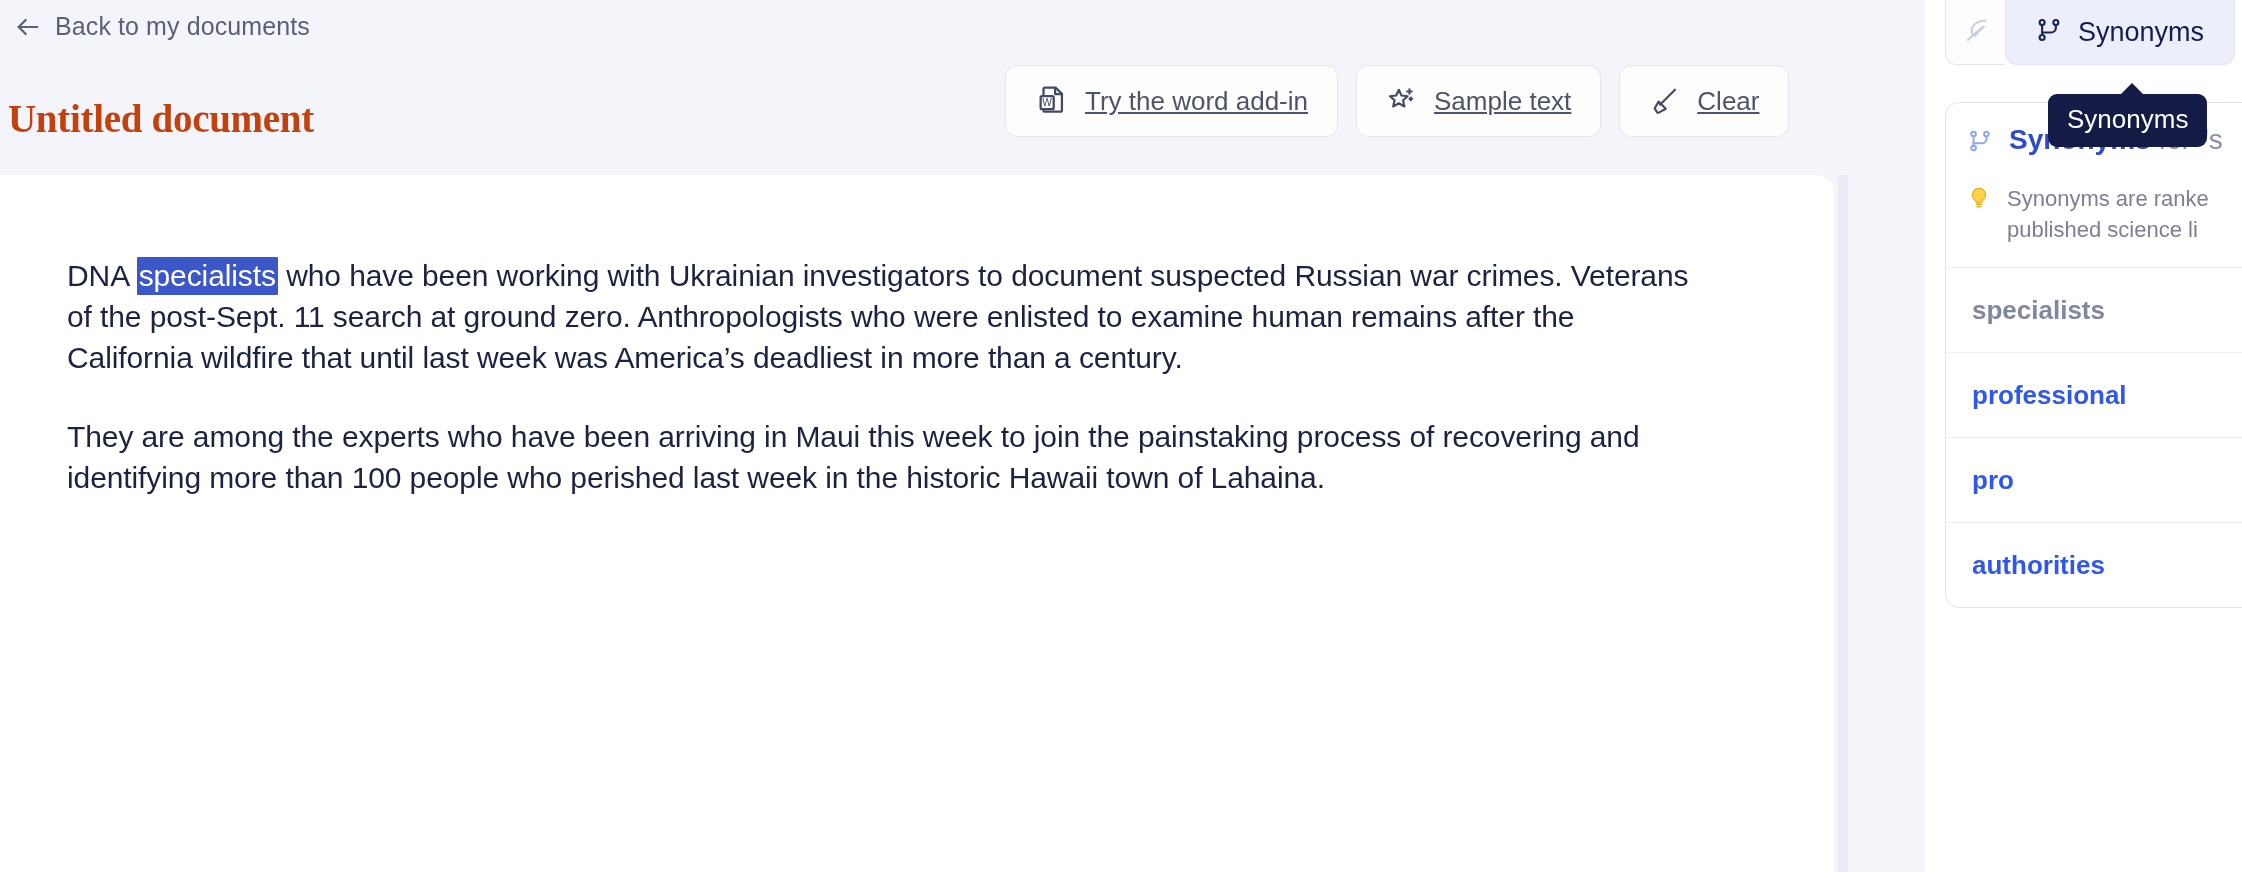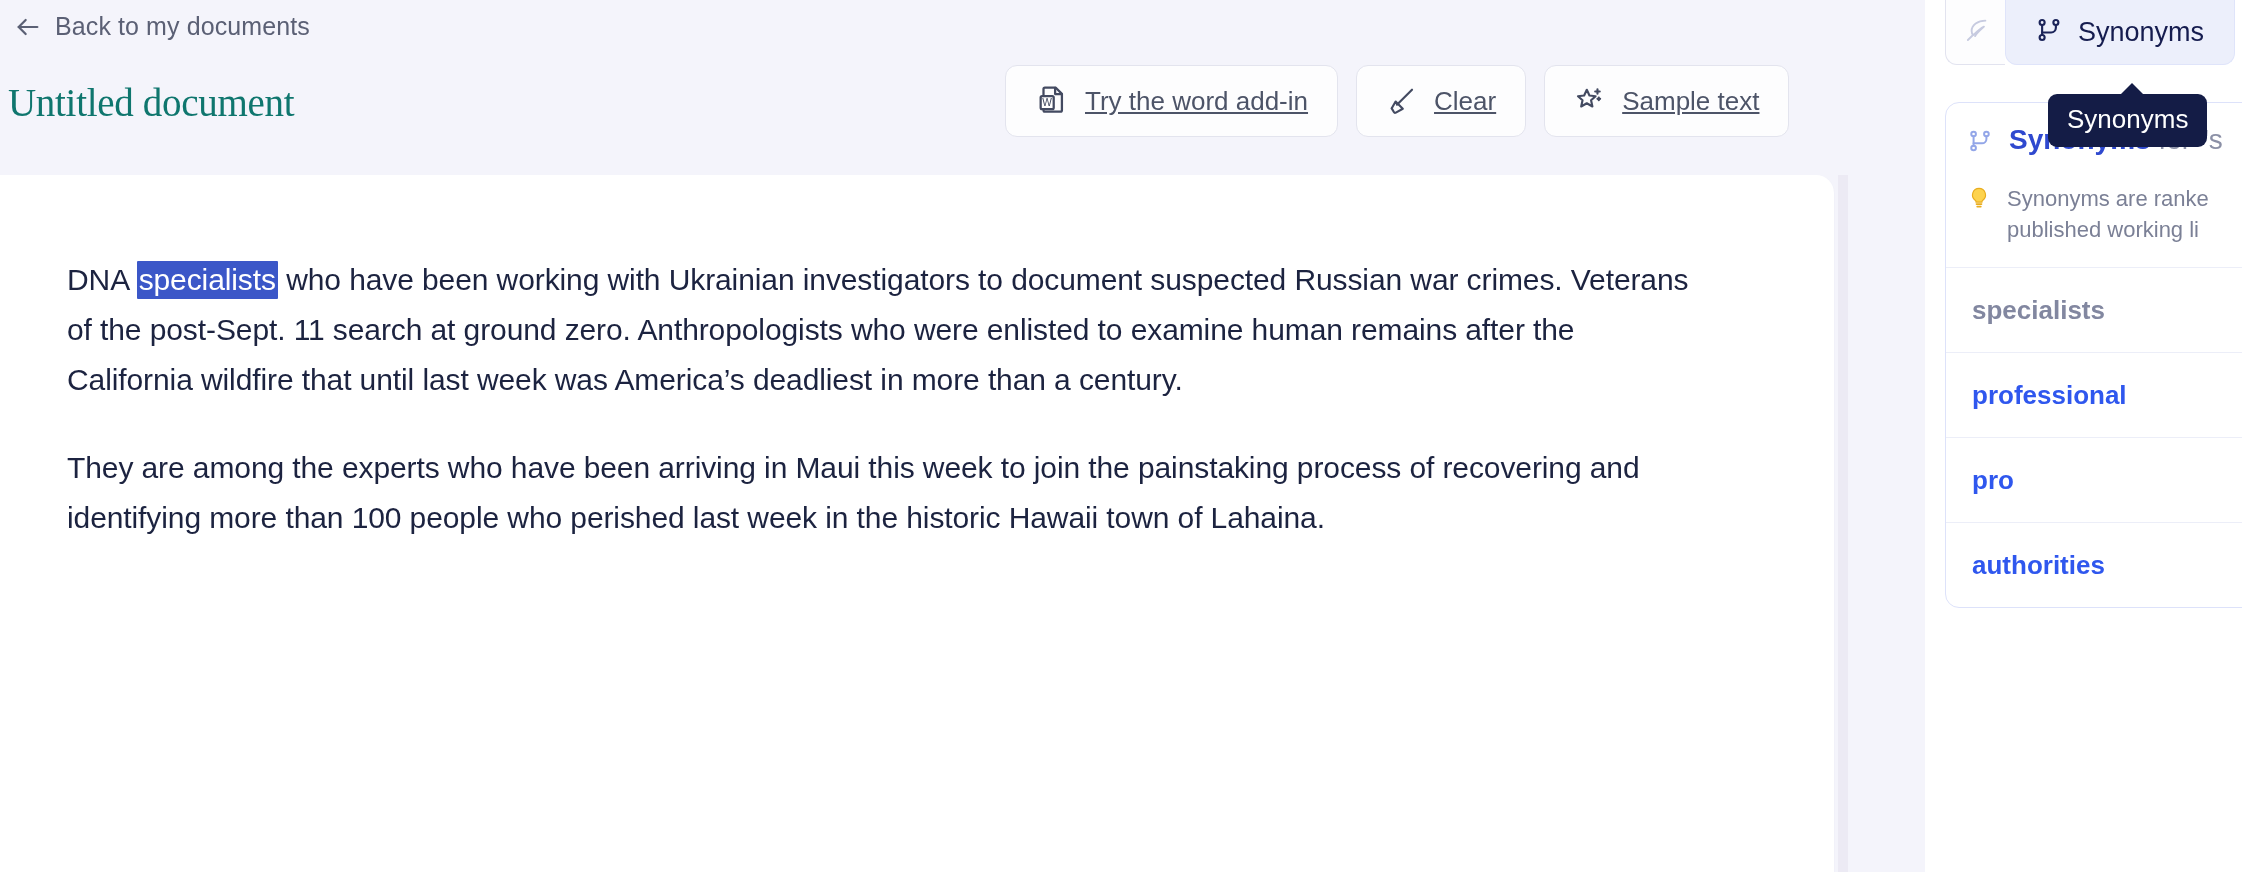--- a/index.html
+++ b/index.html
@@ -25,25 +25,25 @@
     padding: 4px 6px;
     justify-content: flex-end;
   }
   .backlink .arrow-ico { width: 28px; height: 28px; display:block; flex:none; }
   .backlink .backlink-text {
     font-size: 25px; color: #5b6075; letter-spacing: .1px;
     white-space: nowrap;
   }
 
   .doc-title {
-    position: absolute; left: 8px; top: 80px;
+    position: absolute; left: 8px; top: 96px;
     font-family: "Liberation Serif", serif;
-    font-weight: 400;
+    font-weight: 700;
     font-size: 39px;
-    color: #0f766e;
+    color: #c2410c;
     letter-spacing: -0.3px;
     white-space: nowrap;
   }
 
   .toolbar {
     position: absolute; top: 65px; left: 1005px;
     display: flex; align-items: center; gap: 18px;
   }
   .tbtn {
     display: flex; align-items: center; gap: 16px;
@@ -66,21 +66,21 @@
     height: 720px;
     background: #ffffff;
     border-radius: 18px;
     box-shadow: 0 1px 2px rgba(30,35,90,.05);
   }
   .sheet-inner {
     position: absolute; left: 85px; top: 80px; right: 80px;
   }
   .para {
     font-size: 30px;
-    line-height: 50px;
+    line-height: 41px;
     color: #1c2340;
     letter-spacing: -0.1px;
     max-width: 1630px;
   }
   .para + .para { margin-top: 38px; }
   .sel {
     background: #3b57c8;
     color: #ffffff;
     padding: 2px 2px 3px 2px;
     border-radius: 1px;
@@ -215,36 +215,36 @@
             <rect x="4" y="8.5" width="9.2" height="9.2" rx="1" fill="#fff"></rect>
             <text x="8.6" y="15.6" font-size="7.2" font-family="Liberation Sans, sans-serif" fill="#434a61" text-anchor="middle" stroke="none">W</text>
           </svg>
         </span>
         <span class="lbl">Try the word add-in</span>
       </div>
 
       <div class="tbtn">
         <span>
           <svg width="32" height="32" viewBox="0 0 24 24" fill="none" stroke="#434a61" stroke-width="1.6" stroke-linejoin="round" stroke-linecap="round">
-            <path d="M19.5 3.5L8.2 14.8"></path>
-            <path d="M4.2 17.6l3.0-5.2 5.4 5.4-5.2 2.9a1.1 1.1 0 0 1-1.5-.4l-1.4-2.4a.9.9 0 0 1 0-.9z"></path>
-          </svg>
-        </span>
-        <span class="lbl">Clear</span>
-      </div>
-
-      <div class="tbtn">
-        <span>
-          <svg width="32" height="32" viewBox="0 0 24 24" fill="none" stroke="#434a61" stroke-width="1.6" stroke-linejoin="round" stroke-linecap="round">
             <path d="M9.6 3.6l2.0 4.3 4.6.5-3.4 3.1 1.0 4.6-4.2-2.4-4.2 2.4 1.0-4.6-3.4-3.1 4.6-.5z"></path>
             <path d="M17.6 3.2v3.4M15.9 4.9h3.4"></path>
             <path d="M18.6 9.4v2.0M17.6 10.4h2.0"></path>
           </svg>
         </span>
         <span class="lbl">Sample text</span>
+      </div>
+
+      <div class="tbtn">
+        <span>
+          <svg width="32" height="32" viewBox="0 0 24 24" fill="none" stroke="#434a61" stroke-width="1.6" stroke-linejoin="round" stroke-linecap="round">
+            <path d="M19.5 3.5L8.2 14.8"></path>
+            <path d="M4.2 17.6l3.0-5.2 5.4 5.4-5.2 2.9a1.1 1.1 0 0 1-1.5-.4l-1.4-2.4a.9.9 0 0 1 0-.9z"></path>
+          </svg>
+        </span>
+        <span class="lbl">Clear</span>
       </div>
 
     </div>
 
     <div class="sheet">
       <div class="sheet-inner">
 
         <p class="para"><span>DNA </span><span class="sel">specialists</span><span> who have been working with Ukrainian investigators to document suspected Russian war crimes. Veterans of the post-Sept. 11 search at ground zero. Anthropologists who were enlisted to examine human remains after the California wildfire that until last week was America’s deadliest in more than a century.</span></p>
 
         <p class="para">They are among the experts who have been arriving in Maui this week to join the painstaking process of recovering and identifying more than 100 people who perished last week in the historic Hawaii town of Lahaina.</p>
@@ -301,21 +301,21 @@
 
         <div class="panel-tip-row">
           <span style="margin-top:2px;">
             <svg width="26" height="26" viewBox="0 0 24 24" fill="none">
               <path d="M12 3.2a6 6 0 0 0-3.6 10.8c.6.5.9 1.1.9 1.8h5.4c0-.7.3-1.3.9-1.8A6 6 0 0 0 12 3.2z" fill="#fdd34e" stroke="#e9ad1e" stroke-width="1.1"></path>
               <path d="M9.6 17.6h4.8M10.3 20h3.4" stroke="#e9ad1e" stroke-width="1.5" stroke-linecap="round"></path>
             </svg>
           </span>
           <div class="panel-tip-text">
             <div>Synonyms are ranke</div>
-            <div>published working li</div>
+            <div>published science li</div>
           </div>
         </div>
       </div>
 
       <div class="syn-item current">specialists</div>
       <div class="syn-item link">professional</div>
       <div class="syn-item link">pro</div>
       <div class="syn-item link">authorities</div>
 
     </div>

